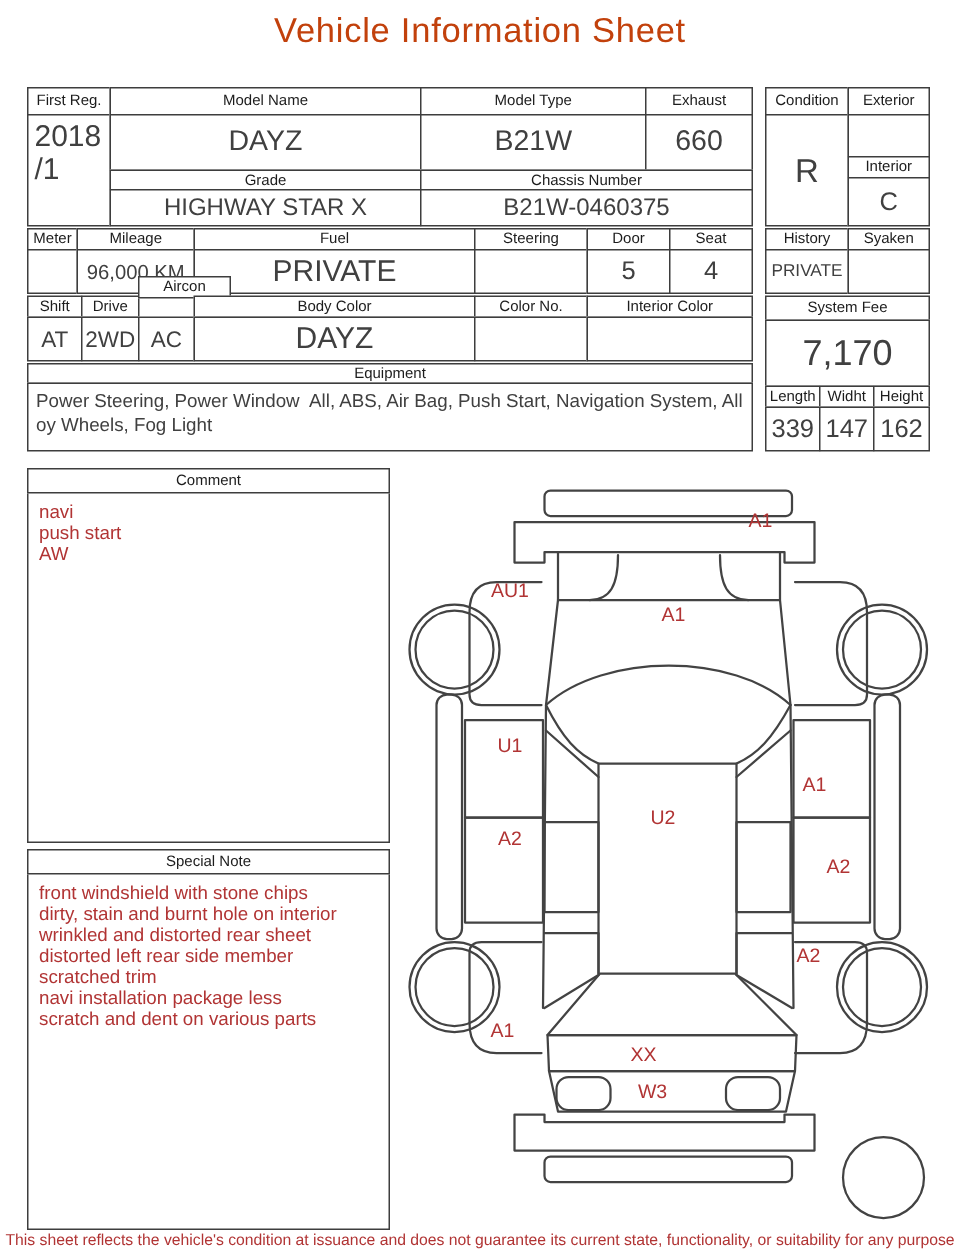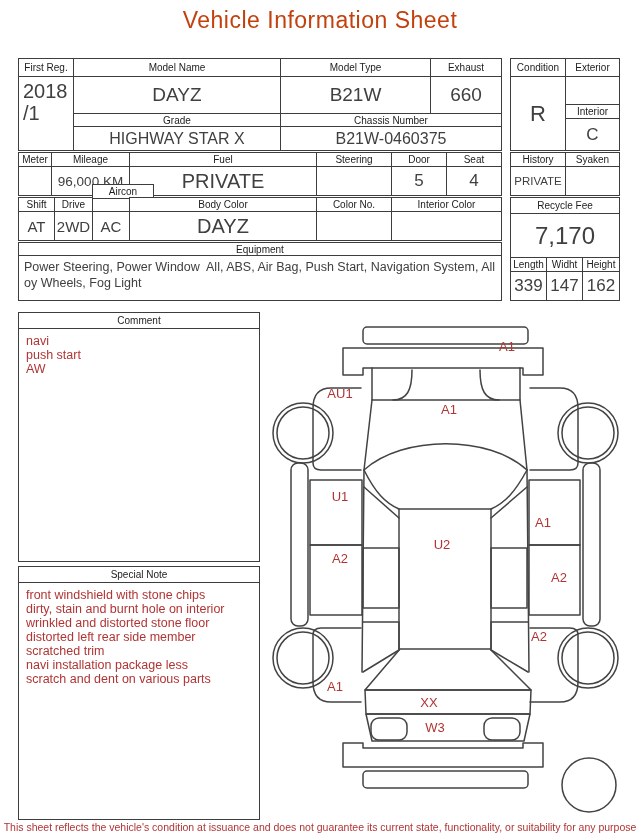--- a/index.html
+++ b/index.html
@@ -84,21 +84,21 @@
   <div class="c vl s22" style="left:510px;top:76px;width:56px;height:75px">R</div>
   <div class="c vl" style="left:565px;top:76px;width:55px;height:29px"></div>
   <div class="c hd" style="left:565px;top:104px;width:55px;height:15px">Interior</div>
   <div class="c vl s17" style="left:565px;top:118px;width:55px;height:33px">C</div>
 
   <div class="c hd" style="left:510px;top:152px;width:56px;height:15px">History</div>
   <div class="c hd" style="left:565px;top:152px;width:55px;height:15px">Syaken</div>
   <div class="c vl s11" style="left:510px;top:166px;width:56px;height:30px">PRIVATE</div>
   <div class="c vl" style="left:565px;top:166px;width:55px;height:30px"></div>
 
-  <div class="c hd" style="left:510px;top:197px;width:110px;height:17px">Recycle Fee</div>
+  <div class="c hd" style="left:510px;top:197px;width:110px;height:17px">System Fee</div>
   <div class="c vl s24" style="left:510px;top:213px;width:110px;height:45px">7,170</div>
 
   <div class="c hd" style="left:510px;top:257px;width:37px;height:15px">Length</div>
   <div class="c hd" style="left:546px;top:257px;width:37px;height:15px">Widht</div>
   <div class="c hd" style="left:582px;top:257px;width:38px;height:15px">Height</div>
   <div class="c vl s17" style="left:510px;top:271px;width:37px;height:30px">339</div>
   <div class="c vl s17" style="left:546px;top:271px;width:37px;height:30px">147</div>
   <div class="c vl s17" style="left:582px;top:271px;width:38px;height:30px">162</div>
 
   <div class="c" style="left:18px;top:312px;width:242px;height:250px"></div>
@@ -107,21 +107,21 @@
     <div>navi</div>
     <div>push start</div>
     <div>AW</div>
   </div>
 
   <div class="c" style="left:18px;top:566px;width:242px;height:254px"></div>
   <div class="c hd" style="left:18px;top:566px;width:242px;height:17px">Special Note</div>
   <div class="boxlines" style="left:25px;top:589px;width:222px">
     <div>front windshield with stone chips</div>
     <div>dirty, stain and burnt hole on interior</div>
-    <div>wrinkled and distorted stone floor</div>
+    <div>wrinkled and distorted rear sheet</div>
     <div>distorted left rear side member</div>
     <div>scratched trim</div>
     <div>navi installation package less</div>
     <div>scratch and dent on various parts</div>
   </div>
 
   <svg style="position:absolute;left:265px;top:315px" width="375" height="500" viewBox="0 0 375 500">
 
     <rect class="ln" x="98" y="12" width="165" height="17" rx="4"></rect>
     <path class="ln" d="M78,33 H278 V60 H258 V53 H98 V60 H78 Z"></path>

